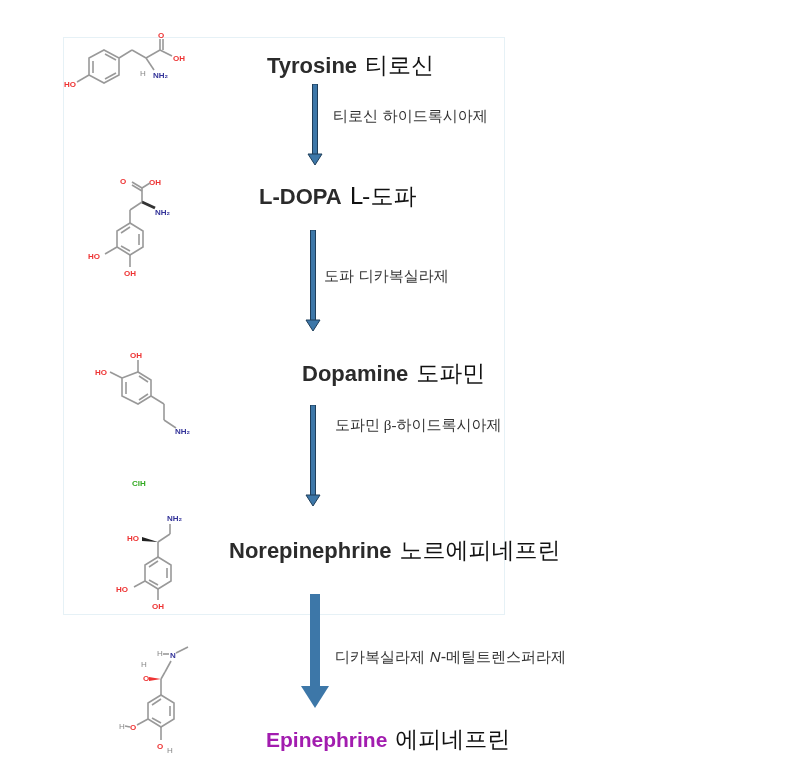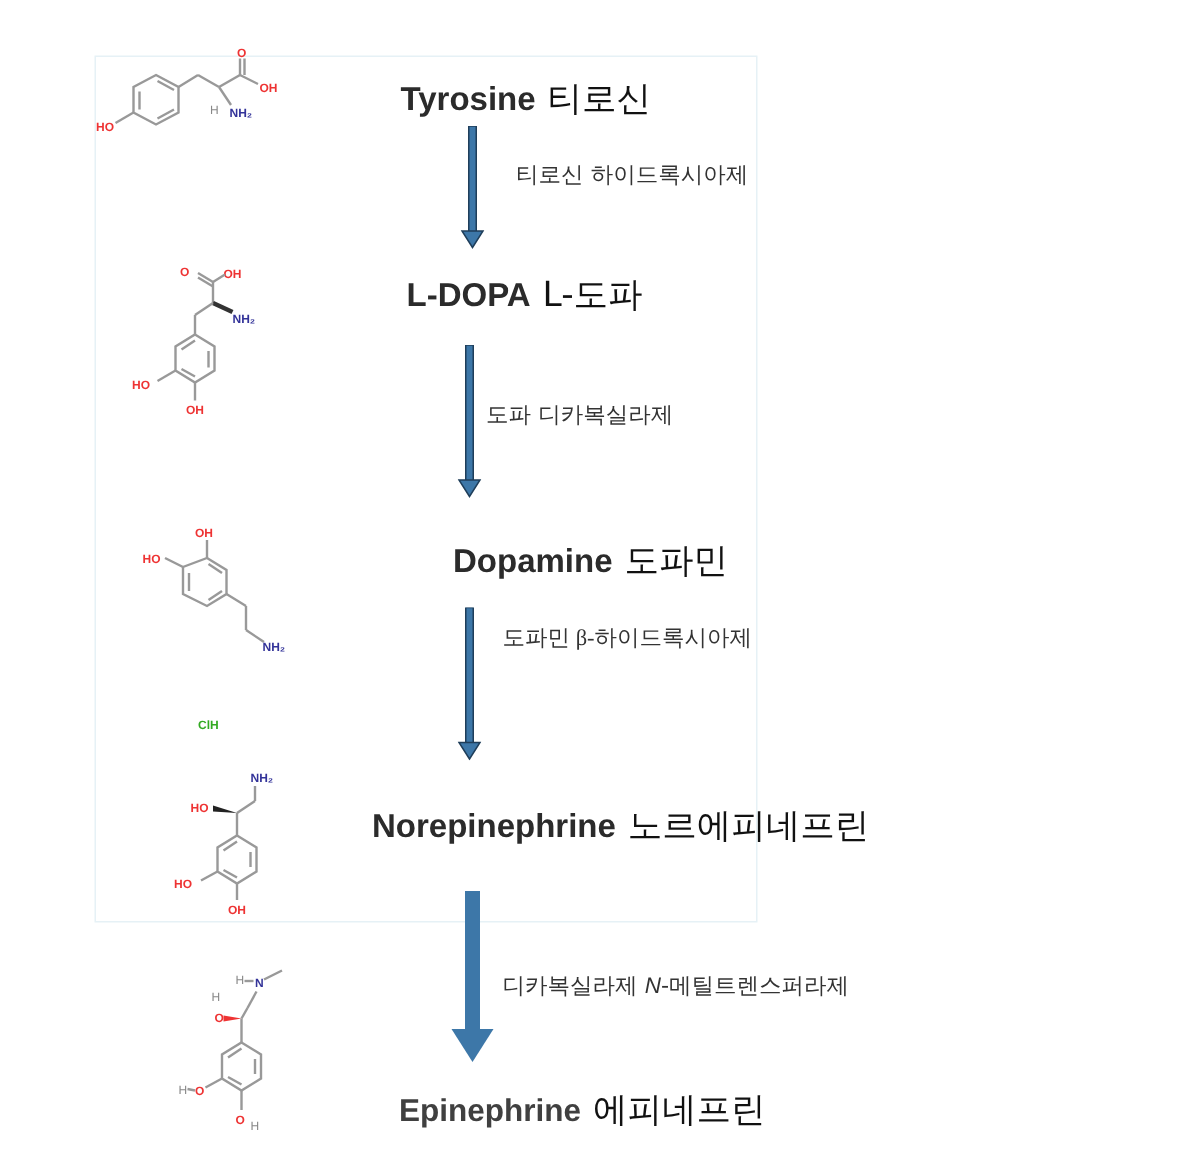--- a/index.html
+++ b/index.html
@@ -5,21 +5,21 @@
   html, body { margin:0; padding:0; background:#ffffff; }
   body { width:800px; height:772px; position:relative; overflow:hidden;
          font-family:"Liberation Sans", "DejaVu Sans", sans-serif; color:#222; }
   .frame { position:absolute; left:63px; top:37px; width:442px; height:578px;
            border:1px solid #e6f1f6; box-sizing:border-box; }
   .struct { position:absolute; }
   .struct svg { display:block; overflow:visible; }
   .name { position:absolute; white-space:nowrap; font-size:22px; color:#2b2b2b; }
   .name .en { font-weight:bold; }
   .name .ko { font-family:"DejaVu Sans", sans-serif; font-weight:normal; color:#111; margin-left:8px; font-size:23px; }
-  .name.epi .en { font-weight:bold; color:#404040; font-size:21px; }
+  .name.epi .en { font-weight:bold; color:#a21caf; font-size:21px; }
   .enzyme { position:absolute; white-space:nowrap; font-family:"DejaVu Sans", sans-serif;
             font-size:15px; color:#333; }
   .enzyme i { font-style:italic; font-family:"Liberation Sans", sans-serif; }
   .arrow { position:absolute; }
   .arrow svg { display:block; }
   .lbl-o { fill:#ee3333; font-size:8px; font-family:"Liberation Sans", sans-serif; font-weight:bold; }
   .lbl-n { fill:#333399; font-size:8px; font-family:"Liberation Sans", sans-serif; font-weight:bold; }
   .lbl-h { fill:#888; font-size:8px; font-family:"Liberation Sans", sans-serif; }
   .lbl-cl { fill:#33aa22; font-size:8px; font-family:"Liberation Sans", sans-serif; font-weight:bold; }
   .bond { stroke:#999; stroke-width:1.6; fill:none; }
@@ -134,27 +134,27 @@
     <text class="lbl-o" x="25" y="85">O</text>
     <line class="bond" x1="56" y1="82" x2="56" y2="95"></line>
     <text class="lbl-o" x="52" y="104">O</text>
     <text class="lbl-h" x="62" y="108">H</text>
   </svg>
 </div>
 
 <div class="name" style="left:267px; top:50px;">
   <span class="en">Tyrosine</span><span class="ko">티로신</span>
 </div>
-<div class="name" style="left:259px; top:181px;margin-left:12px;">
+<div class="name" style="left:259px; top:181px;">
   <span class="en">L-DOPA</span><span class="ko">L-도파</span>
 </div>
 <div class="name" style="left:266px; top:358px;margin-left:36px;">
   <span class="en">Dopamine</span><span class="ko">도파민</span>
 </div>
-<div class="name" style="left:248px; top:535px;">
+<div class="name" style="left:229px; top:535px;">
   <span class="en">Norepinephrine</span><span class="ko">노르에피네프린</span>
 </div>
 <div class="name epi" style="left:266px; top:724px;">
   <span class="en">Epinephrine</span><span class="ko">에피네프린</span>
 </div>
 
 <div class="arrow" style="left:307px; top:84px;">
   <svg width="16" height="82" viewBox="0 0 16 82">
     <rect x="5.5" y="0" width="5" height="72" fill="#3d77a8" stroke="#1f3e5a" stroke-width="1"></rect>
     <polygon points="1,70 15,70 8,81" fill="#3d77a8" stroke="#1f3e5a" stroke-width="1"></polygon>
@@ -172,18 +172,18 @@
     <polygon points="1,90 15,90 8,101" fill="#3d77a8" stroke="#1f3e5a" stroke-width="1"></polygon>
   </svg>
 </div>
 <div class="arrow" style="left:300px; top:594px;">
   <svg width="30" height="114" viewBox="0 0 30 114">
     <rect x="10" y="0" width="10" height="92" fill="#3d77a8"></rect>
     <polygon points="1,92 29,92 15,114" fill="#3d77a8"></polygon>
   </svg>
 </div>
 
-<div class="enzyme" style="left:344px; top:107px;text-align:right;">티로신 하이드록시아제</div>
+<div class="enzyme" style="left:333px; top:107px;text-align:right;">티로신 하이드록시아제</div>
 <div class="enzyme" style="left:324px; top:267px;">도파 디카복실라제</div>
 <div class="enzyme" style="left:335px; top:416px;font-family:Liberation Serif, serif;">도파민 β-하이드록시아제</div>
 <div class="enzyme" style="left:335px; top:648px;">
   <span>디카복실라제 </span><i>N</i><span>-메틸트렌스퍼라제</span>
 </div>
 
 </body></html>

